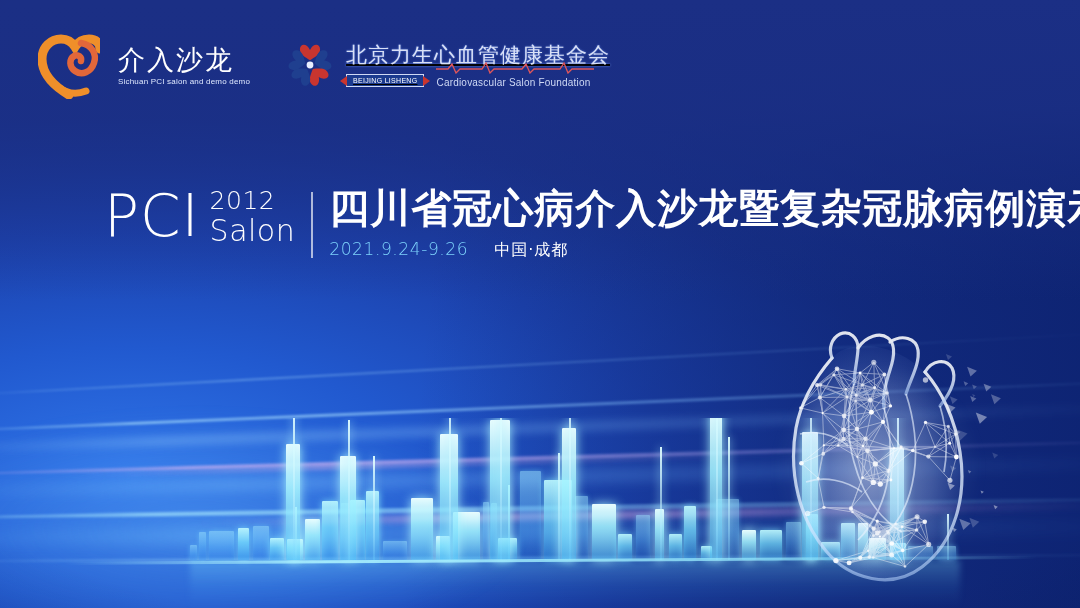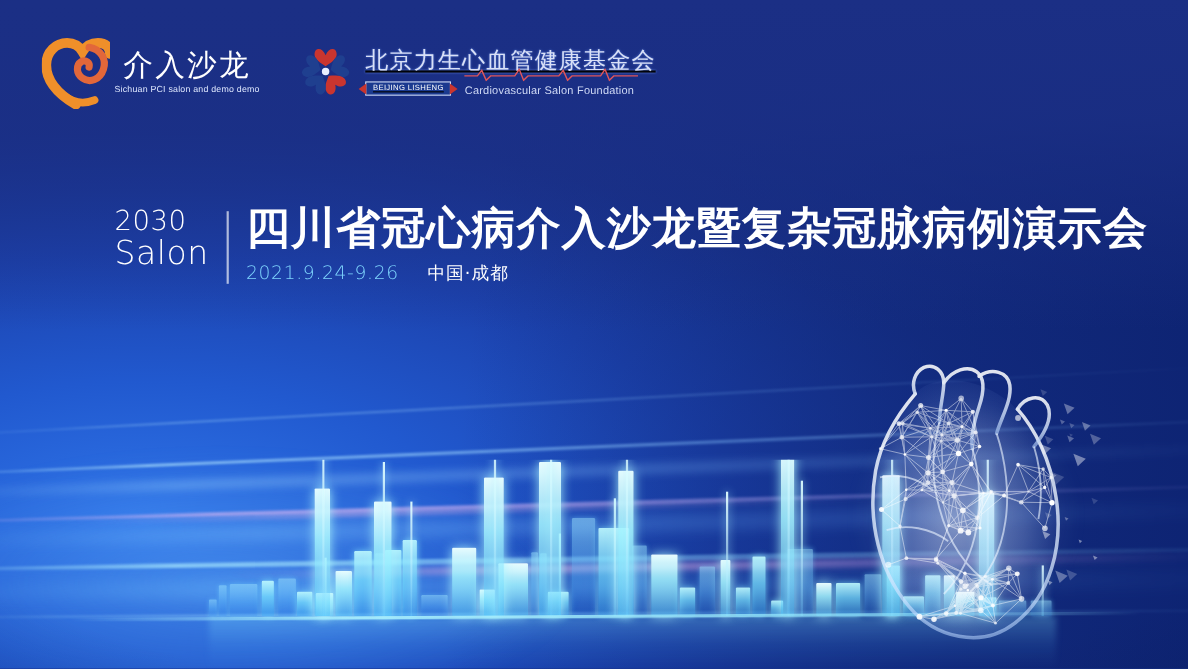--- a/index.html
+++ b/index.html
@@ -114,21 +114,21 @@
   .heart svg{display:block;width:100%;height:100%;overflow:visible;}
   .heart-glow{
     position:absolute;left:-40px;top:-30px;width:312px;height:340px;
     background:radial-gradient(48% 44% at 50% 52%,rgba(190,220,255,.22) 0%,rgba(120,170,255,0) 70%);
     filter:blur(6px);
   }
 
   
   .logos{position:absolute;left:38px;top:33px;display:flex;align-items:flex-start;gap:28px;}
 
-  .logo-pci{display:flex;align-items:center;gap:2px;text-align:center;}
+  .logo-pci{display:flex;align-items:center;gap:16px;}
   .logo-pci .mark{width:62px;height:66px;flex:none;}
   .logo-pci .words{margin-left:2px;}
   .logo-pci .cn{
     font-size:27px;color:#fff;letter-spacing:2px;line-height:1.05;
     font-family:"DejaVu Sans","Liberation Sans",sans-serif;
   }
   .logo-pci .en{
     font-size:8px;color:#dfe8ff;letter-spacing:.2px;margin-top:3px;
     white-space:nowrap;
   }
@@ -904,22 +904,23 @@
           </span>
         </div>
       </div>
     </div>
 
   </div>
 
   <div class="titleblock">
 
     <div class="pci-lockup">
+      <div class="pci-big">PCI</div>
       <div class="pci-stack">
-        <div class="pci-year">2030</div>
+        <div class="pci-year">2012</div>
         <div class="pci-salon">Salon</div>
       </div>
     </div>
 
     <div class="divider"></div>
 
     <div class="cn-block">
       <div class="cn-title">四川省冠心病介入沙龙暨复杂冠脉病例演示会</div>
       <div class="meta">
         <span class="date">2021.9.24-9.26</span>

